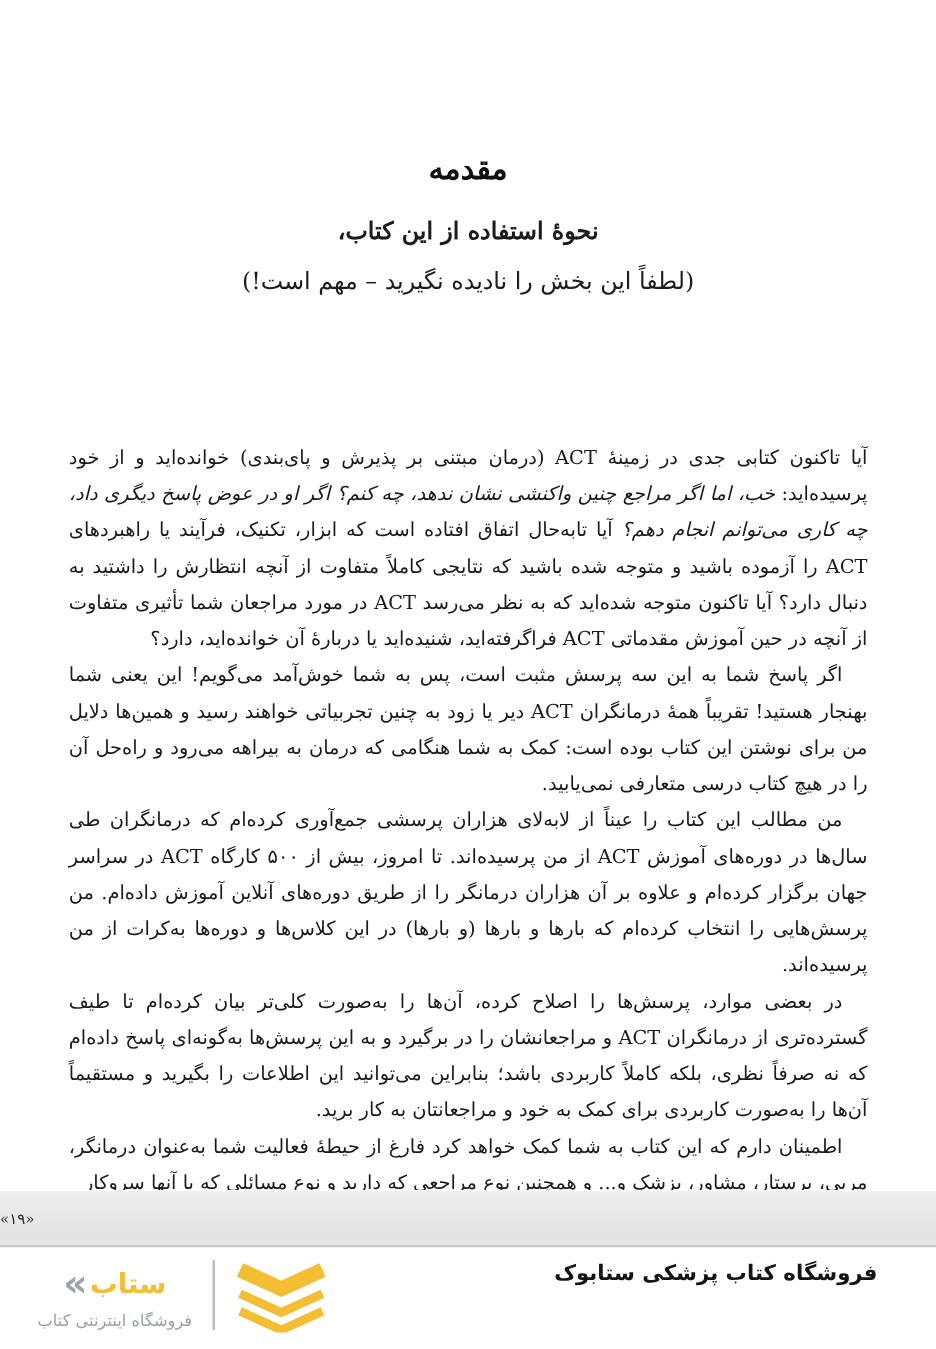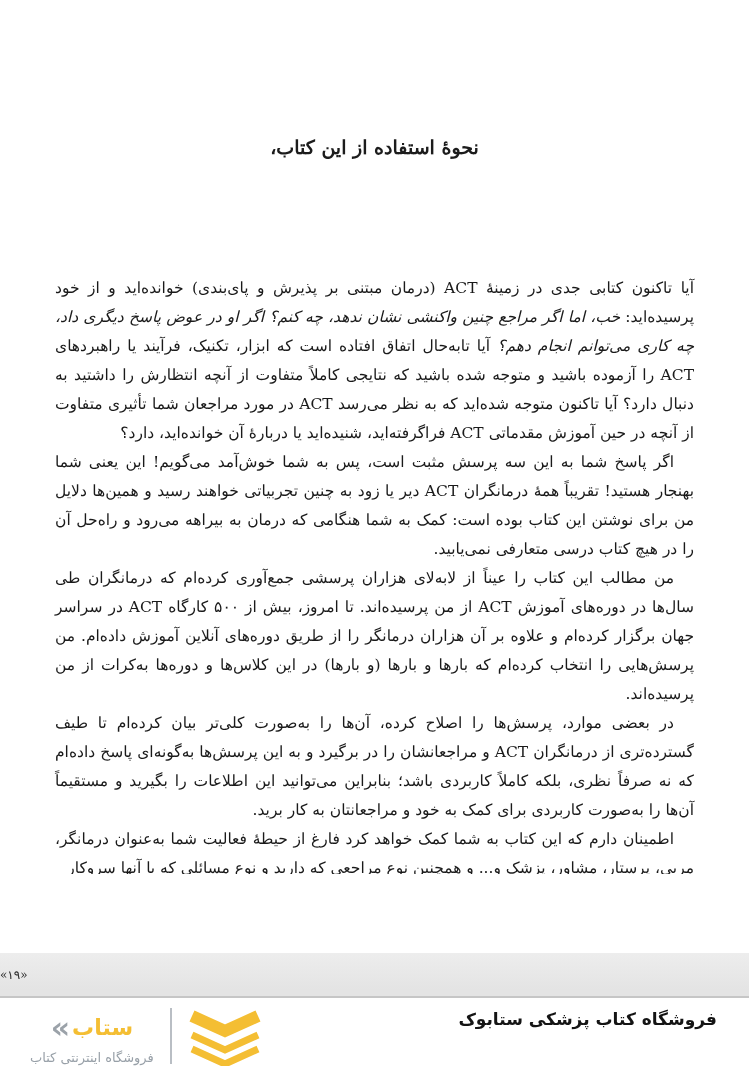--- a/index.html
+++ b/index.html
@@ -111,21 +111,21 @@
   }
   .footer-divider {
     width: 2px;
     height: 56px;
     background: #b9bec4;
     margin: 0 14px 0 16px;
   }
   .chevron-emblem { display: block; }
   .footer-right {
     position: absolute;
-    right: 32px;
+    right: 47px;
     top: 11px;
     display: flex;
     flex-direction: column;
     align-items: flex-end;
     gap: 5px;
   }
   .store-name {
     direction: rtl;
     font-size: 17px;
     font-weight: bold;
@@ -142,21 +142,23 @@
     white-space: nowrap;
   }
   .site-url .yl { color: #f4be33; }
 </style>
 </head>
 <body>
 
 <div class="page">
 
   <div class="heading">
+    <h1 class="chapter-title">مقدمه</h1>
     <div class="subtitle first">نحوۀ استفاده از این کتاب،</div>
+    <div class="subtitle second">(لطفاً این بخش را نادیده نگیرید – مهم است!)</div>
   </div>
 
   <div class="body-wrap">
     <p class="no-indent"><span>آیا تاکنون کتابی جدی در زمینۀ ACT (درمان مبتنی بر پذیرش و پای‌بندی) خوانده‌اید و از خود پرسیده‌اید: </span><span class="it">خب، اما اگر مراجع چنین واکنشی نشان ندهد، چه کنم؟ اگر او در عوض پاسخ دیگری داد، چه کاری می‌توانم انجام دهم؟</span><span> آیا تابه‌حال اتفاق افتاده است که ابزار، تکنیک، فرآیند یا راهبردهای ACT را آزموده باشید و متوجه شده باشید که نتایجی کاملاً متفاوت از آنچه انتظارش را داشتید به دنبال دارد؟ آیا تاکنون متوجه شده‌اید که به نظر می‌رسد ACT در مورد مراجعان شما تأثیری متفاوت از آنچه در حین آموزش مقدماتی ACT فراگرفته‌اید، شنیده‌اید یا دربارۀ آن خوانده‌اید، دارد؟</span></p>
     <p>اگر پاسخ شما به این سه پرسش مثبت است، پس به شما خوش‌آمد می‌گویم! این یعنی شما بهنجار هستید! تقریباً همۀ درمانگران ACT دیر یا زود به چنین تجربیاتی خواهند رسید و همین‌ها دلایل من برای نوشتن این کتاب بوده است: کمک به شما هنگامی که درمان به بیراهه می‌رود و راه‌حل آن را در هیچ کتاب درسی متعارفی نمی‌یابید.</p>
     <p>من مطالب این کتاب را عیناً از لابه‌لای هزاران پرسشی جمع‌آوری کرده‌ام که درمانگران طی سال‌ها در دوره‌های آموزش ACT از من پرسیده‌اند. تا امروز، بیش از ۵۰۰ کارگاه ACT در سراسر جهان برگزار کرده‌ام و علاوه بر آن هزاران درمانگر را از طریق دوره‌های آنلاین آموزش داده‌ام. من پرسش‌هایی را انتخاب کرده‌ام که بارها و بارها (و بارها) در این کلاس‌ها و دوره‌ها به‌کرات از من پرسیده‌اند.</p>
     <p>در بعضی موارد، پرسش‌ها را اصلاح کرده، آن‌ها را به‌صورت کلی‌تر بیان کرده‌ام تا طیف گسترده‌تری از درمانگران ACT و مراجعانشان را در برگیرد و به این پرسش‌ها به‌گونه‌ای پاسخ داده‌ام که نه صرفاً نظری، بلکه کاملاً کاربردی باشد؛ بنابراین می‌توانید این اطلاعات را بگیرید و مستقیماً آن‌ها را به‌صورت کاربردی برای کمک به خود و مراجعانتان به کار برید.</p>
     <p>اطمینان دارم که این کتاب به شما کمک خواهد کرد فارغ از حیطۀ فعالیت شما به‌عنوان درمانگر، مربی، پرستار، مشاور، پزشک و... و همچنین نوع مراجعی که دارید و نوع مسائلی که با آنها سروکار</p>
   </div>
 

